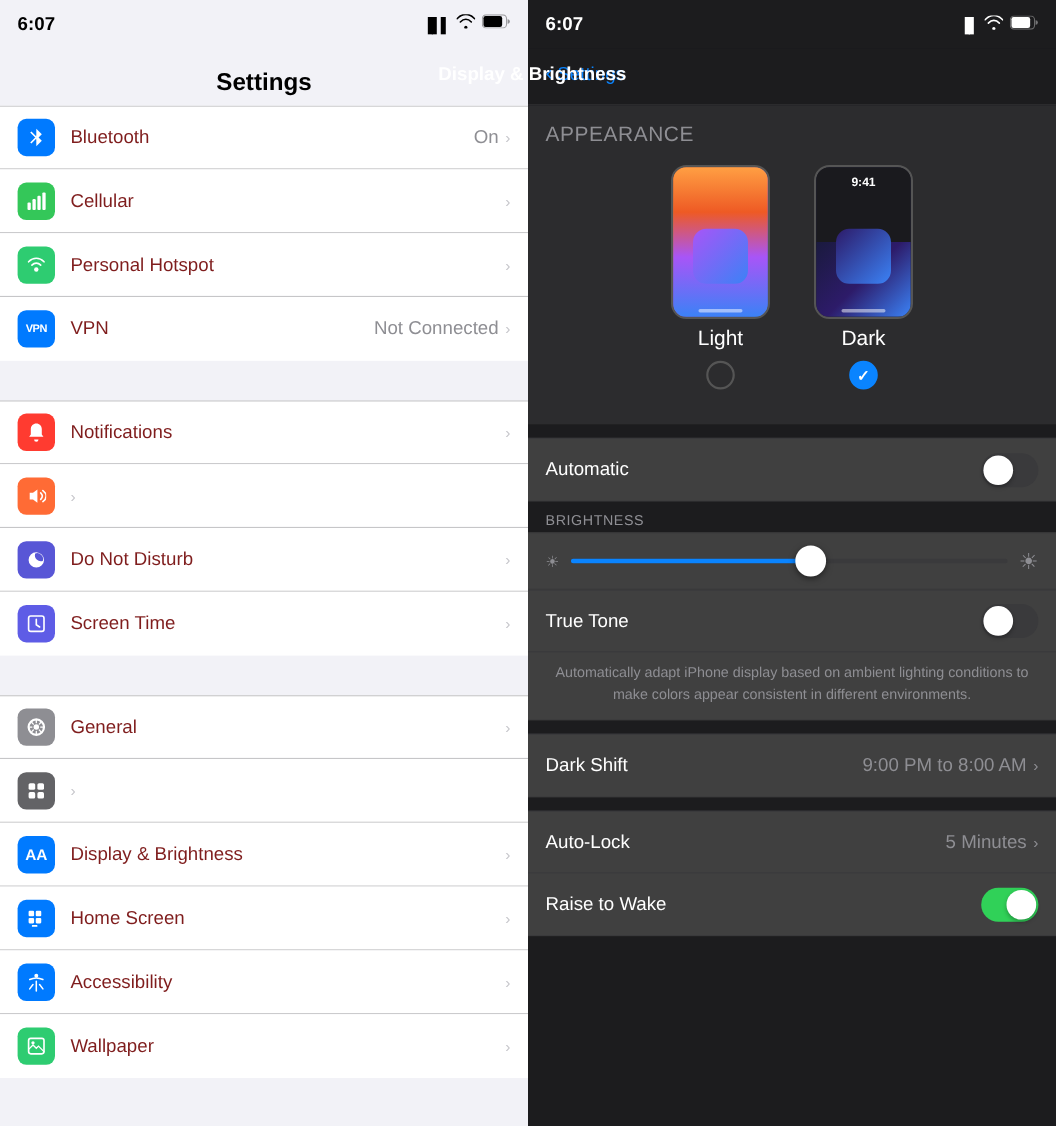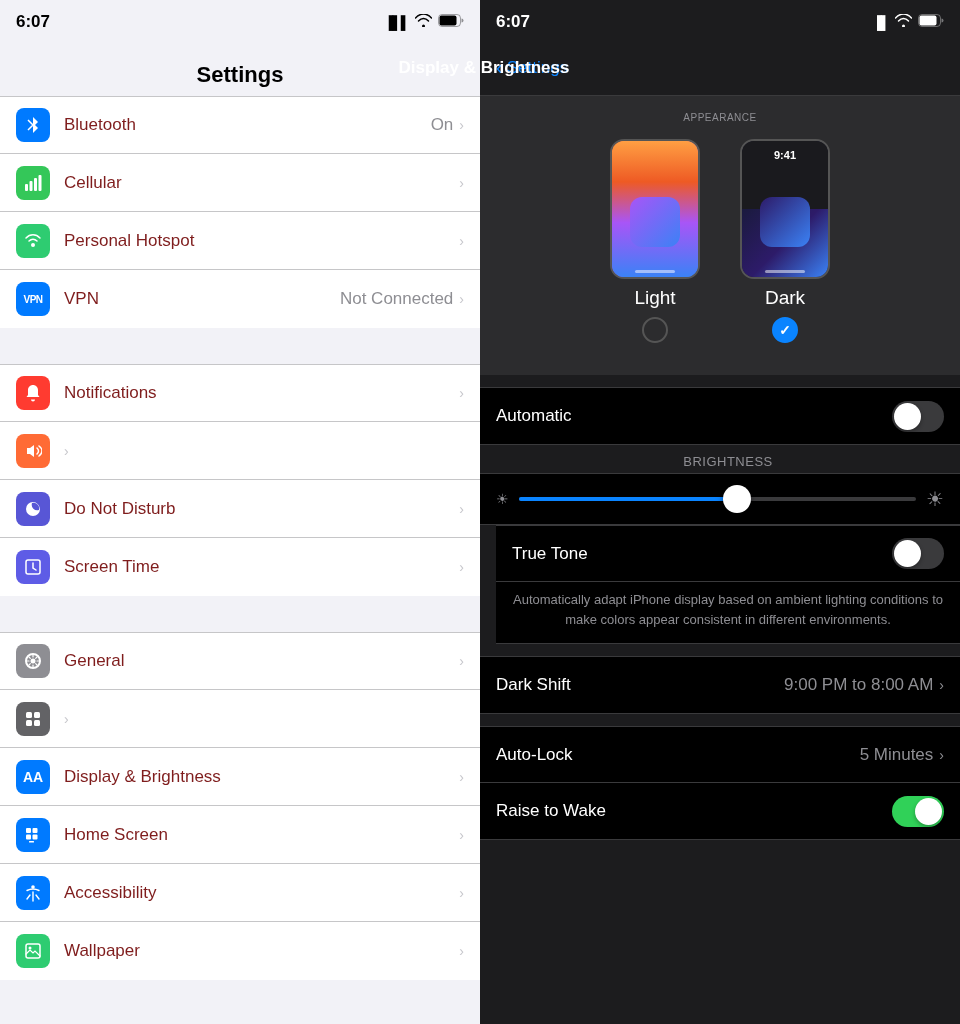--- a/index.html
+++ b/index.html
@@ -206,27 +206,26 @@
     }
 
     
     .appearance-section {
       background: #2c2c2e;
       margin: 0;
       padding: 16px;
     }
 
     .section-label {
-      font-size: 10px;
+      font-size: 19px;
       color: #8e8e93;
       text-transform: uppercase;
       letter-spacing: 0.5px;
       margin-bottom: 16px;
       font-weight: 400;
-      text-align: center;
     }
 
     .appearance-options {
       display: flex;
       justify-content: center;
       gap: 40px;
       margin-bottom: 16px;
     }
 
     .appearance-option {
@@ -309,25 +308,24 @@
     .radio-check {
       color: #fff;
       font-size: 14px;
       font-weight: 700;
     }
 
     
     .right-section-spacer {
       height: 36px;
       background: #1c1c1e;
-      justify-content: center;
     }
 
     .right-settings-group {
-      background: #000000;
+      background: #404040;
       border-top: 0.5px solid #3a3a3c;
       border-bottom: 0.5px solid #3a3a3c;
     }
 
     .right-settings-item {
       display: flex;
       align-items: center;
       padding: 0 16px;
       height: 56px;
       border-bottom: 0.5px solid #3a3a3c;
@@ -706,21 +704,21 @@
       <div class="right-settings-item" style="height:50px;">
         <span style="color:#8e8e93; font-size:14px; margin-right:10px;">☀</span>
         <div class="brightness-slider-track">
           <div class="brightness-slider-fill"></div>
           <div class="brightness-slider-thumb"></div>
         </div>
         <span style="color:#8e8e93; font-size:20px; margin-left:10px;">☀</span>
       </div>
     </div>
 
-    <div class="right-settings-group" style="margin-top:0; border-top: 0.5px solid #3a3a3c; margin-left: 16px;">
+    <div class="right-settings-group" style="margin-top:0; border-top: 0.5px solid #3a3a3c;">
 
       <div class="right-settings-item">
         <span class="right-item-label">True Tone</span>
         <div class="toggle off">
           <div class="toggle-knob"></div>
         </div>
       </div>
 
       <div class="right-settings-item" style="height:auto; padding: 8px 16px 14px; border-bottom:none;text-align:center;">
         <span class="description-text" style="padding:0; display:block;">Automatically adapt iPhone display based on ambient lighting conditions to make colors appear consistent in different environments.</span>

